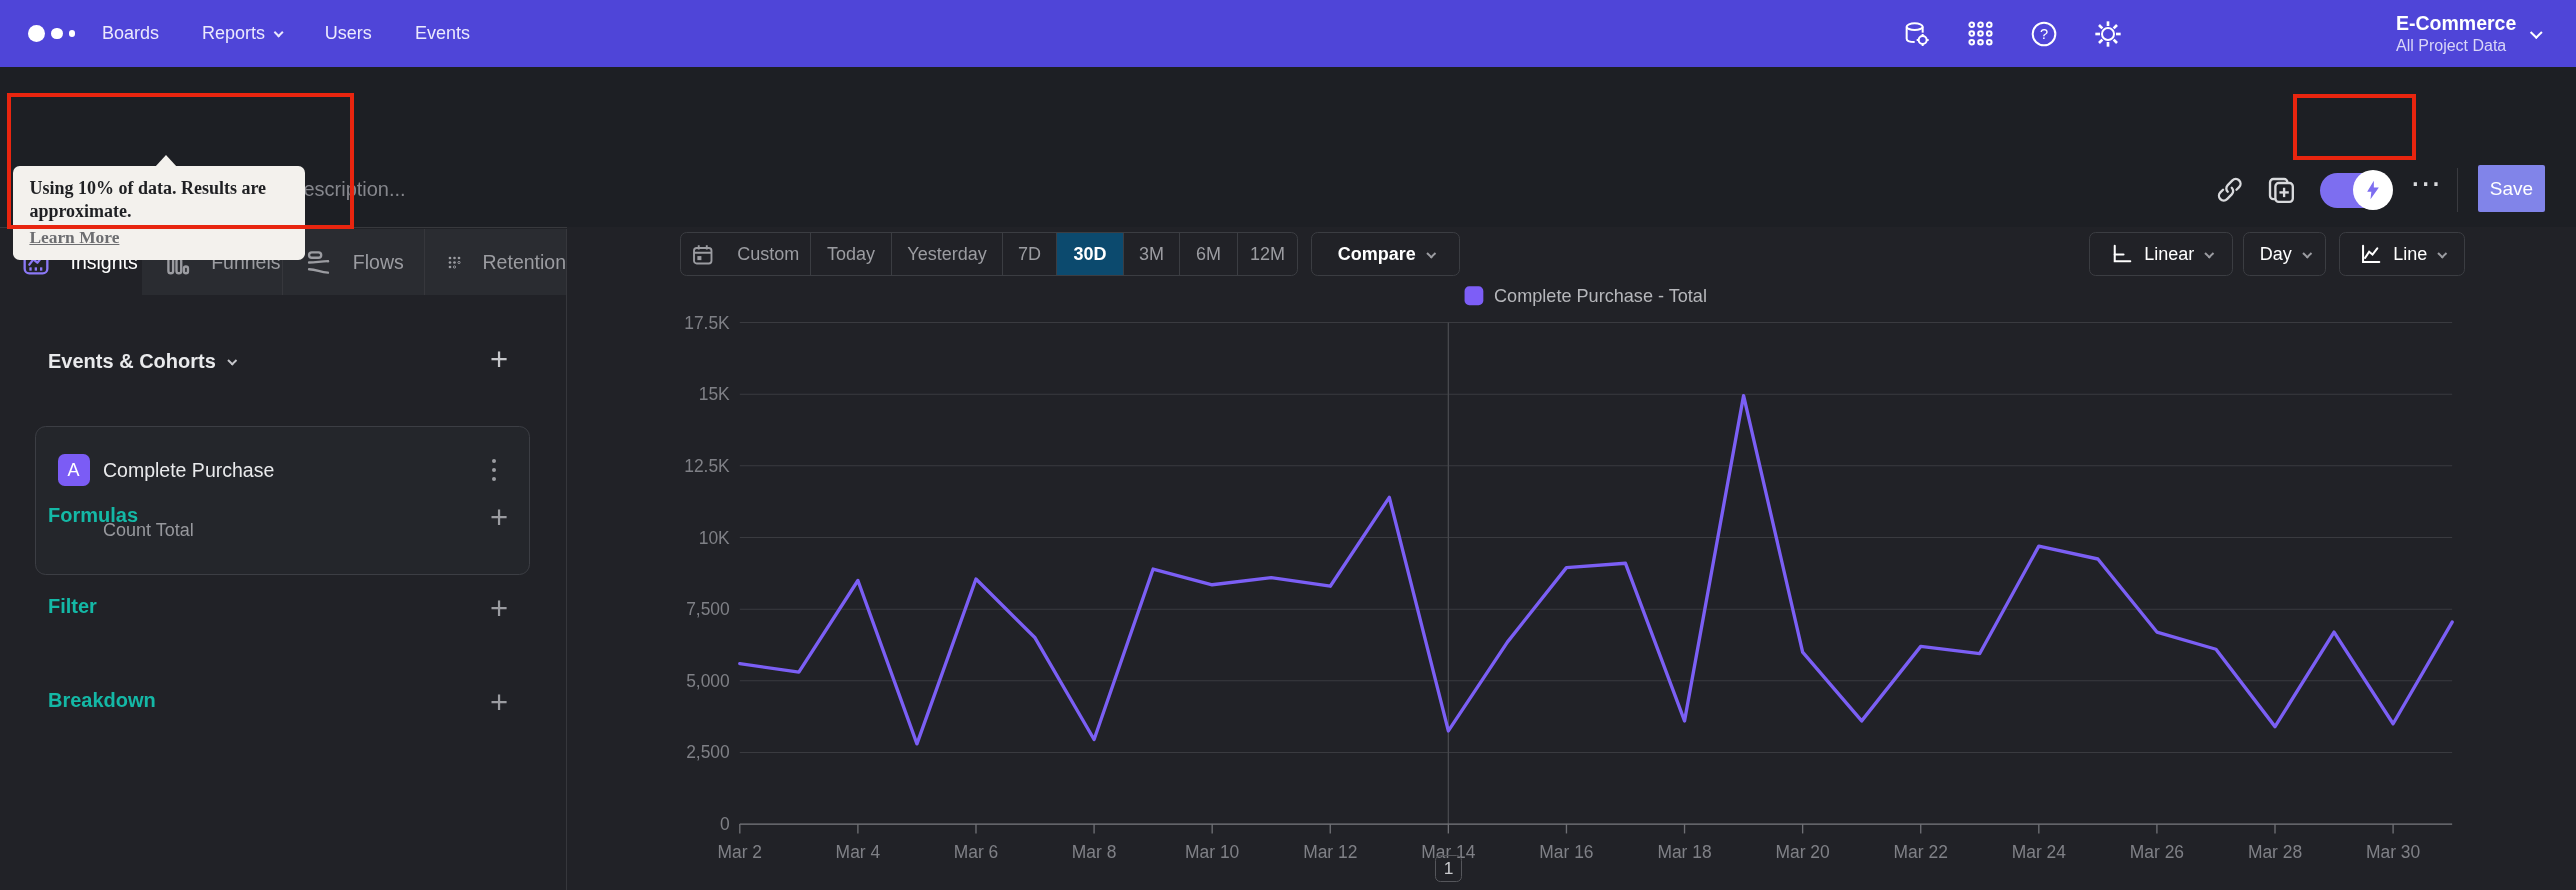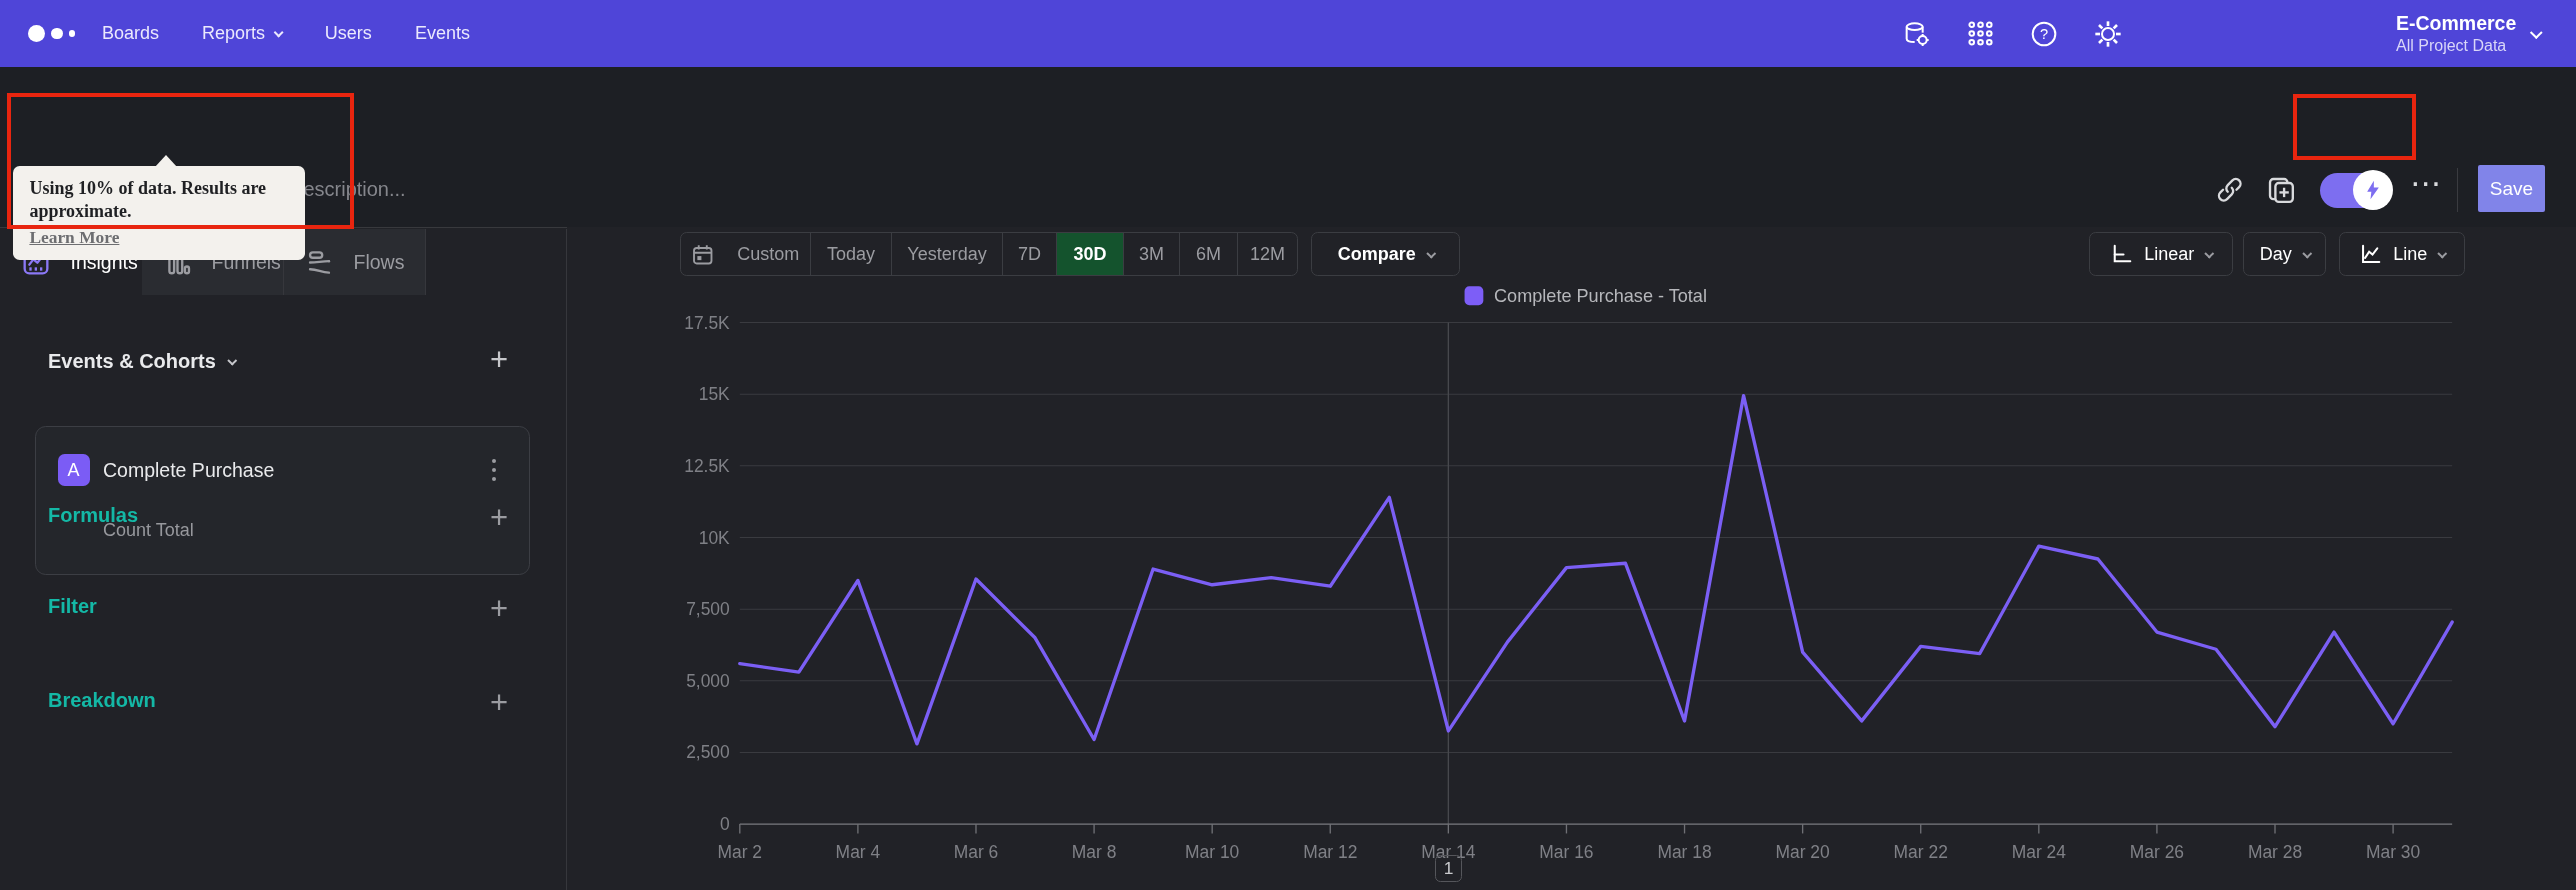--- a/index.html
+++ b/index.html
@@ -67,21 +67,21 @@
   .sb-section .slabel { position:absolute; left:48px; top:8px; color:#14b8a6; font-size:20px; font-weight:bold; }
   .sb-section .plusbtn { top:2.7px; font-weight:300; color:#9b9ca1; }
 
   .vdivider { position:absolute; left:566px; top:229px; width:1.3px; height:661px; background:#36373c; }
 
   
   .content { position:absolute; left:567px; top:227px; width:2009px; height:663px; background:#212227; }
   .segctl { position:absolute; left:113px; top:5.4px; height:44px; display:flex; border:1.3px solid #3b3d42; border-radius:6.7px; overflow:hidden; }
   .seg { height:100%; display:flex; align-items:center; justify-content:center; gap:9.4px; color:#9b9ca1; font-size:18px; border-left:1.3px solid #3b3d42; cursor:pointer; }
   .seg:first-child { border-left:none;gap:24px; }
-  .seg.active { background:#14532d; color:#ffffff; font-weight:bold; }
+  .seg.active { background:#0c4a6e; color:#ffffff; font-weight:bold; }
   .ctlbtn { position:absolute; top:5.4px; height:44px; border:1.3px solid #3b3d42; border-radius:6.7px; display:flex; align-items:center; justify-content:center; gap:10.7px; color:#ffffff; font-size:18px; cursor:pointer; }
   .ctlbtn .chev { color:#9b9ca1; width:6.7px; height:6.7px; }
   #chart-svg { position:absolute; left:0; top:54px; }
   .pagebox { position:absolute; left:868px; top:628px; width:27px; height:27px; border:1.3px solid #55565b; border-radius:5.4px; color:#c9cacd; font-size:17.4px; display:flex; align-items:center; justify-content:center; cursor:pointer; }
 
   svg { display:block; }
 </style>
 </head>
 <body>
 
@@ -237,20 +237,37 @@
   </div>
   <div class="tab">
     <svg width="27" height="27" viewBox="0 0 40 40">
         <g fill="none" stroke="#9b9ca1" stroke-width="3.5" stroke-linecap="round">
           <rect x="6" y="5" width="18" height="8" rx="4"></rect>
           <path d="M6 20 c10 0 18-2 28-2 M6 30 c12 0 16 5 28 5"></path>
           <path d="M34 18 v0"></path>
         </g>
       </svg>
     <span>Flows</span>
+  </div>
+  <div class="tab">
+    <svg width="27" height="27" viewBox="0 0 40 40">
+        <g fill="#9b9ca1">
+          <circle cx="8" cy="8" r="3.6"></circle>
+          <circle cx="20" cy="8" r="3.6"></circle>
+          <circle cx="32" cy="8" r="3.6"></circle>
+          <circle cx="8" cy="20" r="3.6"></circle>
+          <circle cx="20" cy="20" r="3.6"></circle>
+          <circle cx="8" cy="32" r="3.6"></circle>
+        </g>
+        <g fill="none" stroke="#9b9ca1" stroke-width="2.5">
+          <circle cx="32" cy="20" r="3"></circle>
+          <circle cx="20" cy="32" r="3"></circle>
+        </g>
+      </svg>
+    <span>Retention</span>
   </div>
 </div>
 
 <div class="sidebar">
   <div class="sb-header">
     <span>Events &amp; Cohorts</span>
     <span class="chev"></span>
   </div>
   <span class="plusbtn" style="top:46px;">+</span>
 

